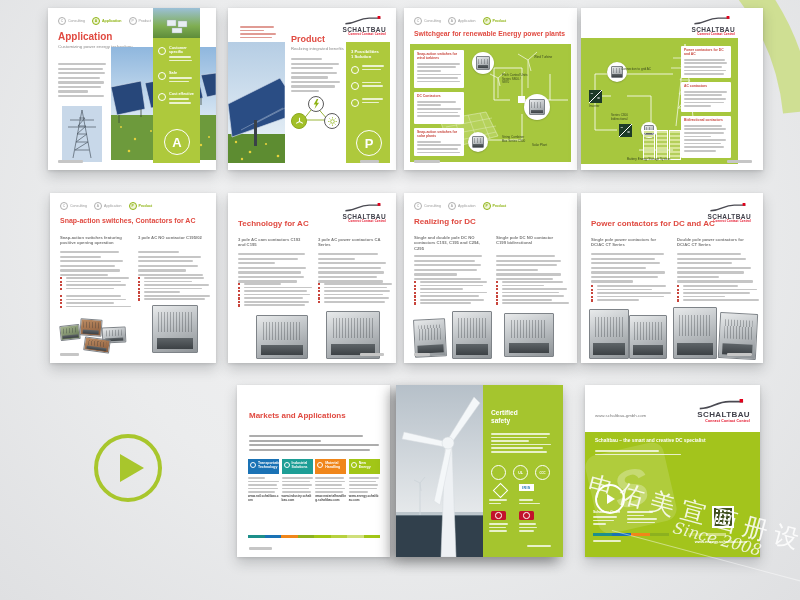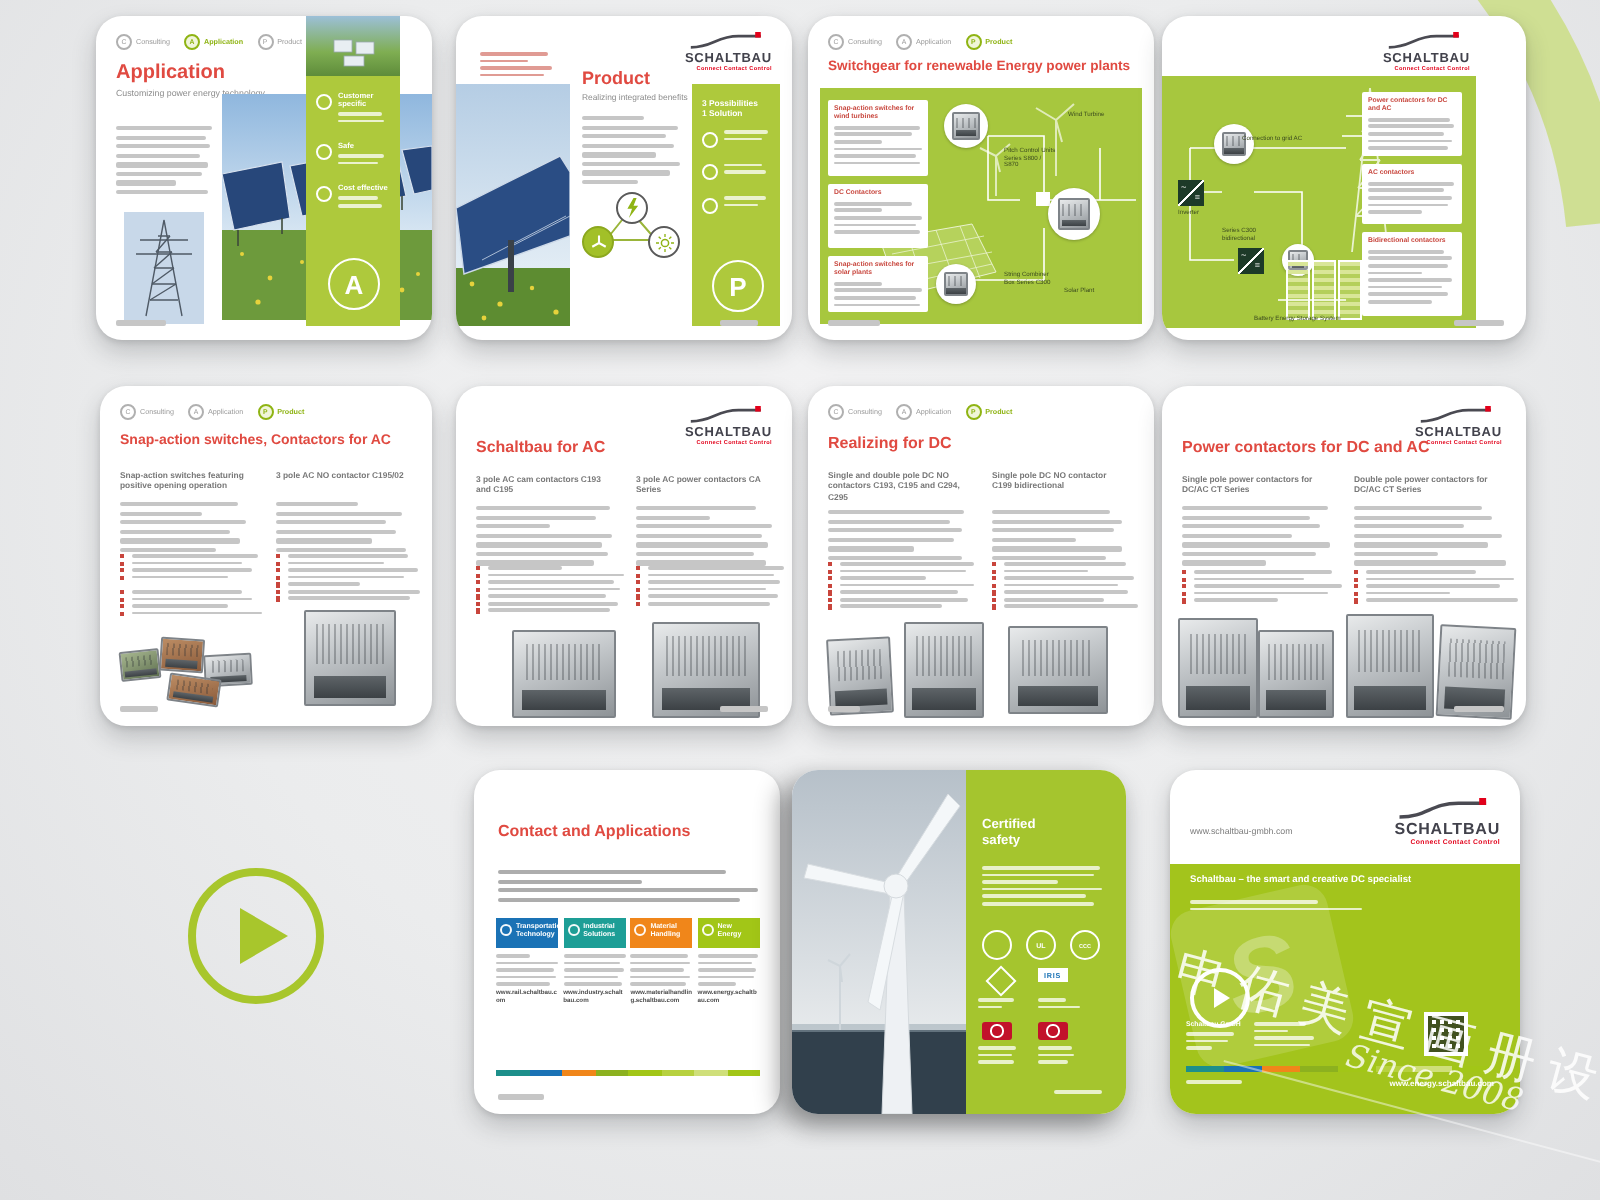--- a/index.html
+++ b/index.html
@@ -2,21 +2,21 @@
 <html><head>
 <meta charset="utf-8">
 <style>
   html,body{margin:0;padding:0;background:#e8e9ea;}
   .stage{position:relative;width:800px;height:600px;overflow:hidden;
          background:radial-gradient(ellipse at 50% 38%,#f2f2f3 0%,#ebecED 55%,#dfe0e2 100%);
          font-family:"Liberation Sans",sans-serif;}
   .ribbon{position:absolute;top:0;right:0;z-index:0;}
   
   .pg{position:absolute;background:#fff;z-index:1;overflow:hidden;
-      box-shadow:0 6px 12px rgba(40,45,50,.22),0 1px 3px rgba(0,0,0,.12);border-radius:13px;}
+      box-shadow:0 6px 12px rgba(40,45,50,.22),0 1px 3px rgba(0,0,0,.12);}
   .abs{position:absolute;}
   
   .title{position:absolute;color:#e04a41;font-weight:bold;white-space:nowrap;}
   .subtitle{position:absolute;color:#8d8d8d;}
   .colhead{position:absolute;color:#787878;font-size:4.2px;line-height:1.25;font-weight:bold;}
   
   .badges{position:absolute;display:flex;gap:7px;align-items:center;}
   .badge{display:flex;align-items:center;gap:2px;font-size:3.6px;color:#9a9a9a;}
   .badge .bc{width:6px;height:6px;border:.5px solid #b0b0b0;border-radius:50%;display:flex;
              align-items:center;justify-content:center;font-size:3.4px;font-style:normal;color:#9a9a9a;flex:none;}
@@ -553,21 +553,21 @@
 
   <div class="pg" style="left:228px;top:193px;width:168px;height:170px;">
     <div class="logo" style="right:10px;top:10px;">
         <svg viewBox="0 0 60 14" style="width:42px;height:auto;">
           <path d="M2 11 C18 11 20 3 36 3 L52 3" fill="none" stroke="#4a4a52" stroke-width="2"></path>
           <rect x="48" y="0" width="4" height="4" fill="#e2001a"></rect>
         </svg>
         <b>SCHALTBAU</b>
         <i>Connect Contact Control</i>
       </div>
-    <div class="title" style="left:10px;top:26px;font-size:8px;">Schaltbau for AC</div>
+    <div class="title" style="left:10px;top:26px;font-size:8px;">Technology for AC</div>
     <div class="colhead" style="left:10px;top:44px;width:68px;">3 pole AC cam contactors C193 and C195</div>
     <div class="colhead" style="left:90px;top:44px;width:68px;">3 pole AC power contactors CA Series</div>
     <div class="skel" style="left:10px;top:60px;width:68px;">
         <i style="width: 98%;"></i>
         <i style="width: 88%;"></i>
         <i style="width: 55%;"></i>
         <i style="width: 100%;"></i>
         <i style="width: 93%;"></i>
         <i style="width: 97%;"></i>
         <i style="width: 87%;"></i>
@@ -703,21 +703,21 @@
     <div class="prod" style="left:8px;top:116px;width:38px;height:48px;"></div>
     <div class="prod" style="left:48px;top:122px;width:36px;height:42px;"></div>
     <div class="prod" style="left:92px;top:114px;width:42px;height:50px;"></div>
     <div class="prod" style="left:138px;top:120px;width:36px;height:44px;transform:rotate(3deg);"></div>
     <div class="skel foot fr">
         <i style="width: 98%;"></i>
       </div>
   </div>
 
   <div class="pg" style="left:237px;top:385px;width:153px;height:172px;">
-    <div class="title" style="left:12px;top:26px;font-size:8px;">Contact and Applications</div>
+    <div class="title" style="left:12px;top:26px;font-size:8px;">Markets and Applications</div>
     <div class="skel dark" style="left:12px;top:50px;width:130px;">
         <i style="width: 88%;"></i>
         <i style="width: 55%;"></i>
         <i style="width: 100%;"></i>
         <i style="width: 93%;"></i>
       </div>
     <div class="mkt-row" style="left:11px;top:74px;width:136px;">
         <div class="mkt">
           <div class="mkt-head" style="background:#1a72b5">
             <span class="mkt-gear"></span>

